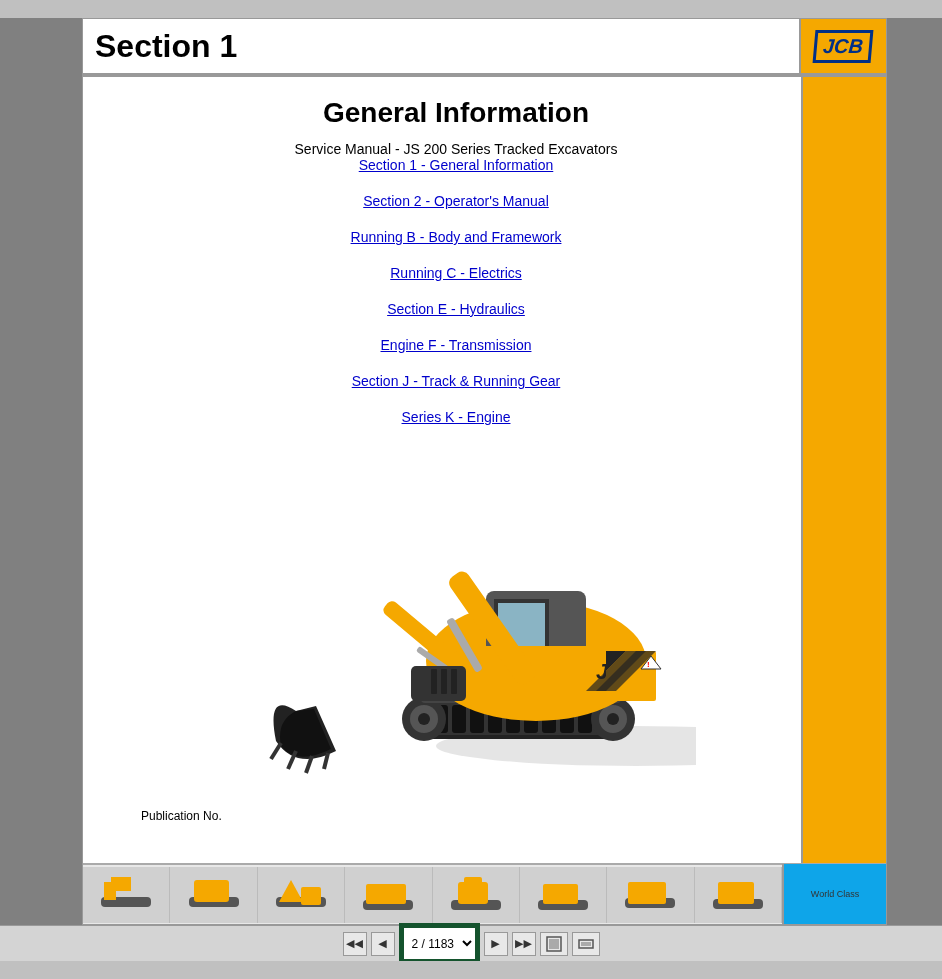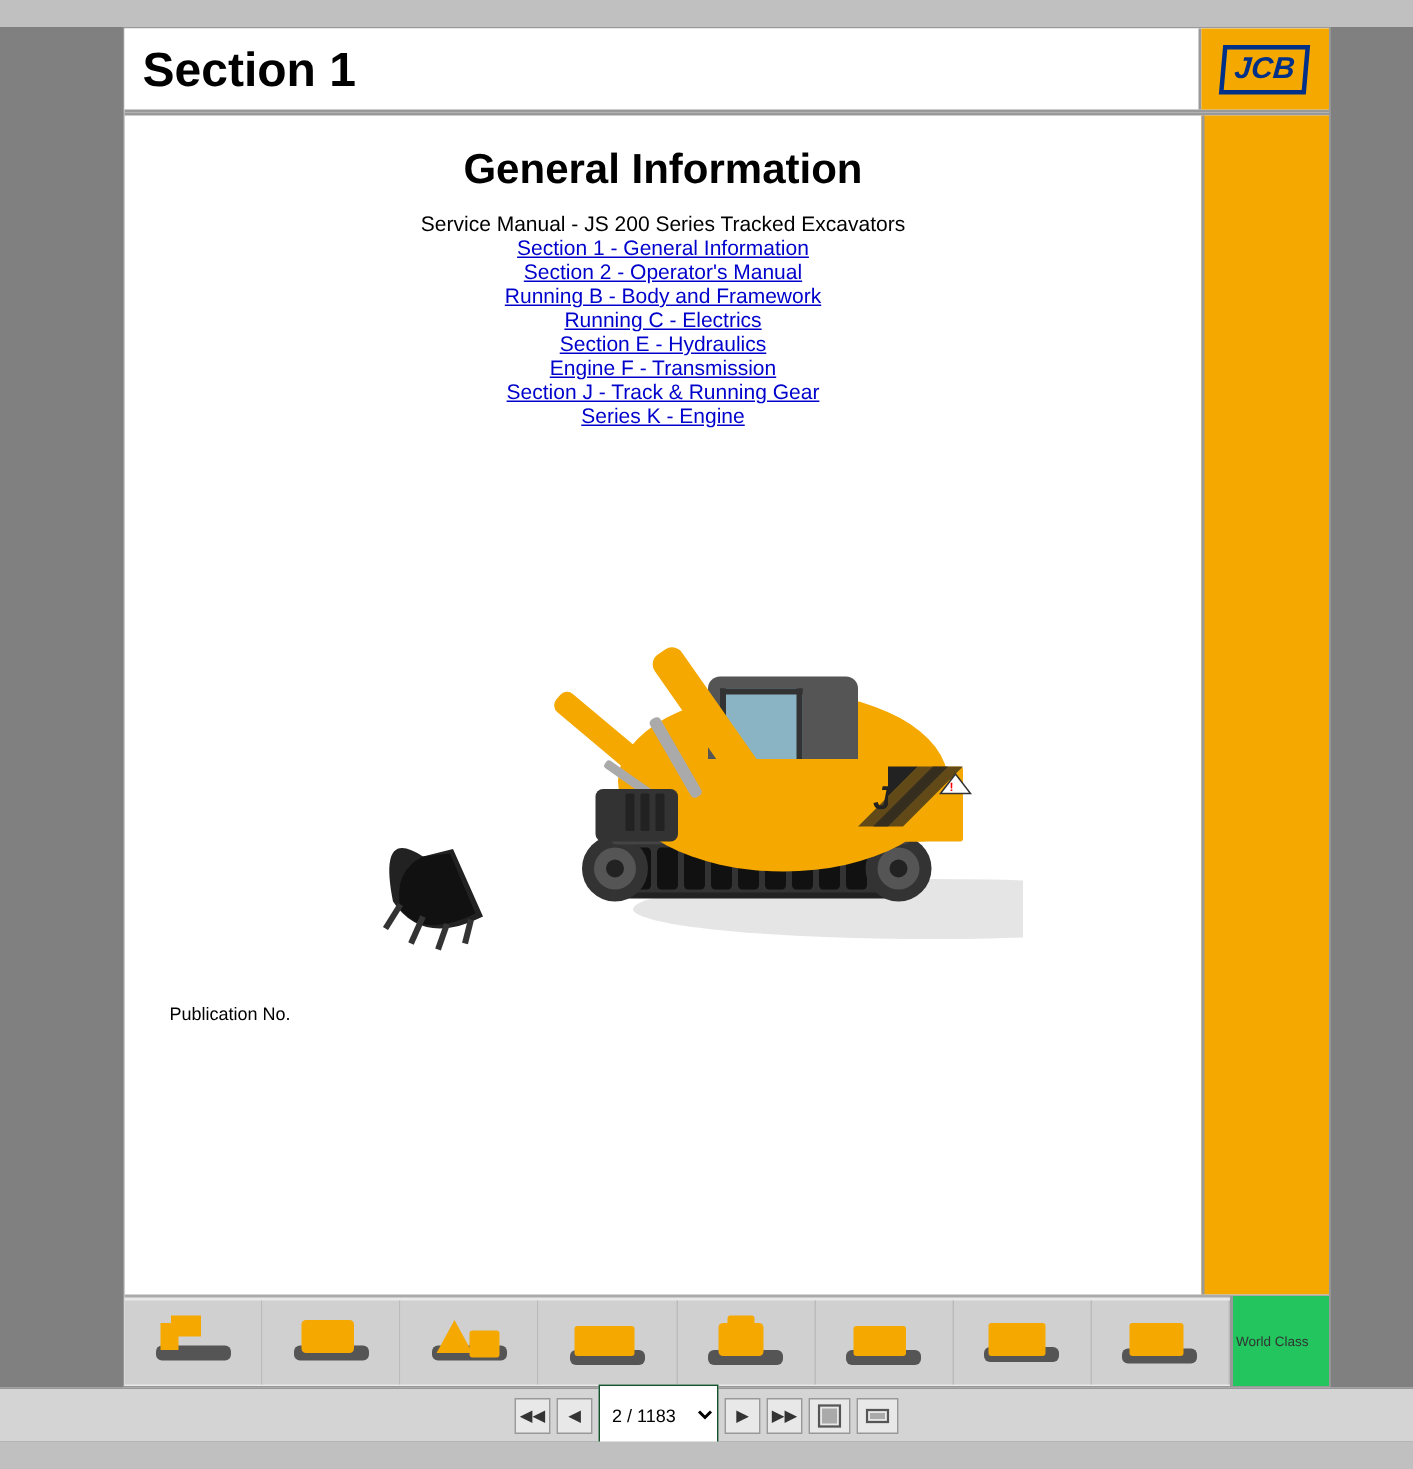--- a/index.html
+++ b/index.html
@@ -100,21 +100,21 @@
 
     .doc-subtitle {
       font-size: 14px;
       color: #000;
     }
 
     .toc-links {
       display: flex;
       flex-direction: column;
       align-items: center;
-      gap: 0;
+      gap: 20px;
       margin-bottom: 16px;
     }
 
     .toc-link {
       color: #0000cc;
       text-decoration: underline;
       font-size: 14px;
       cursor: pointer;
     }
 
@@ -167,25 +167,26 @@
       background: #d0d0d0;
       border-right: 1px solid #bbb;
       overflow: hidden;
       display: flex;
       align-items: center;
       justify-content: center;
     }
 
     
     .bottom-orange {
-      width: 66px;
-      background: #22c55e;
+      width: 104px;
+      background: #0ea5e9;
       border-left: 2px solid #999;
       display: flex;
       align-items: center;
+      justify-content: center;
     }
 
     .world-class-text {
       font-size: 9px;
       color: #333;
       text-align: center;
       padding: 2px;
     }
 
     
@@ -214,21 +215,21 @@
       cursor: pointer;
       display: flex;
       align-items: center;
       justify-content: center;
       font-size: 11px;
       color: #333;
     }
 
     .page-select {
       height: 41px;
-      border: 1px solid #14532d;
+      border: 5px solid #14532d;
       background: white;
       font-size: 12px;
       padding: 0 4px;
       min-width: 80px;
       cursor: pointer;
     }
 
     .nav-icon-btn {
       width: 28px;
       height: 24px;
@@ -250,20 +251,21 @@
 
     .doc-content-wrapper {
       display: flex;
       flex: 1;
       flex-direction: column;
     }
 
     .doc-content-inner {
       display: flex;
       flex: 1;
+      padding-left: 28px;
     }
 
     .page-divider {
       height: 2px;
       background: #999;
       width: 100%;
     }
   </style>
 </head>
 <body>

